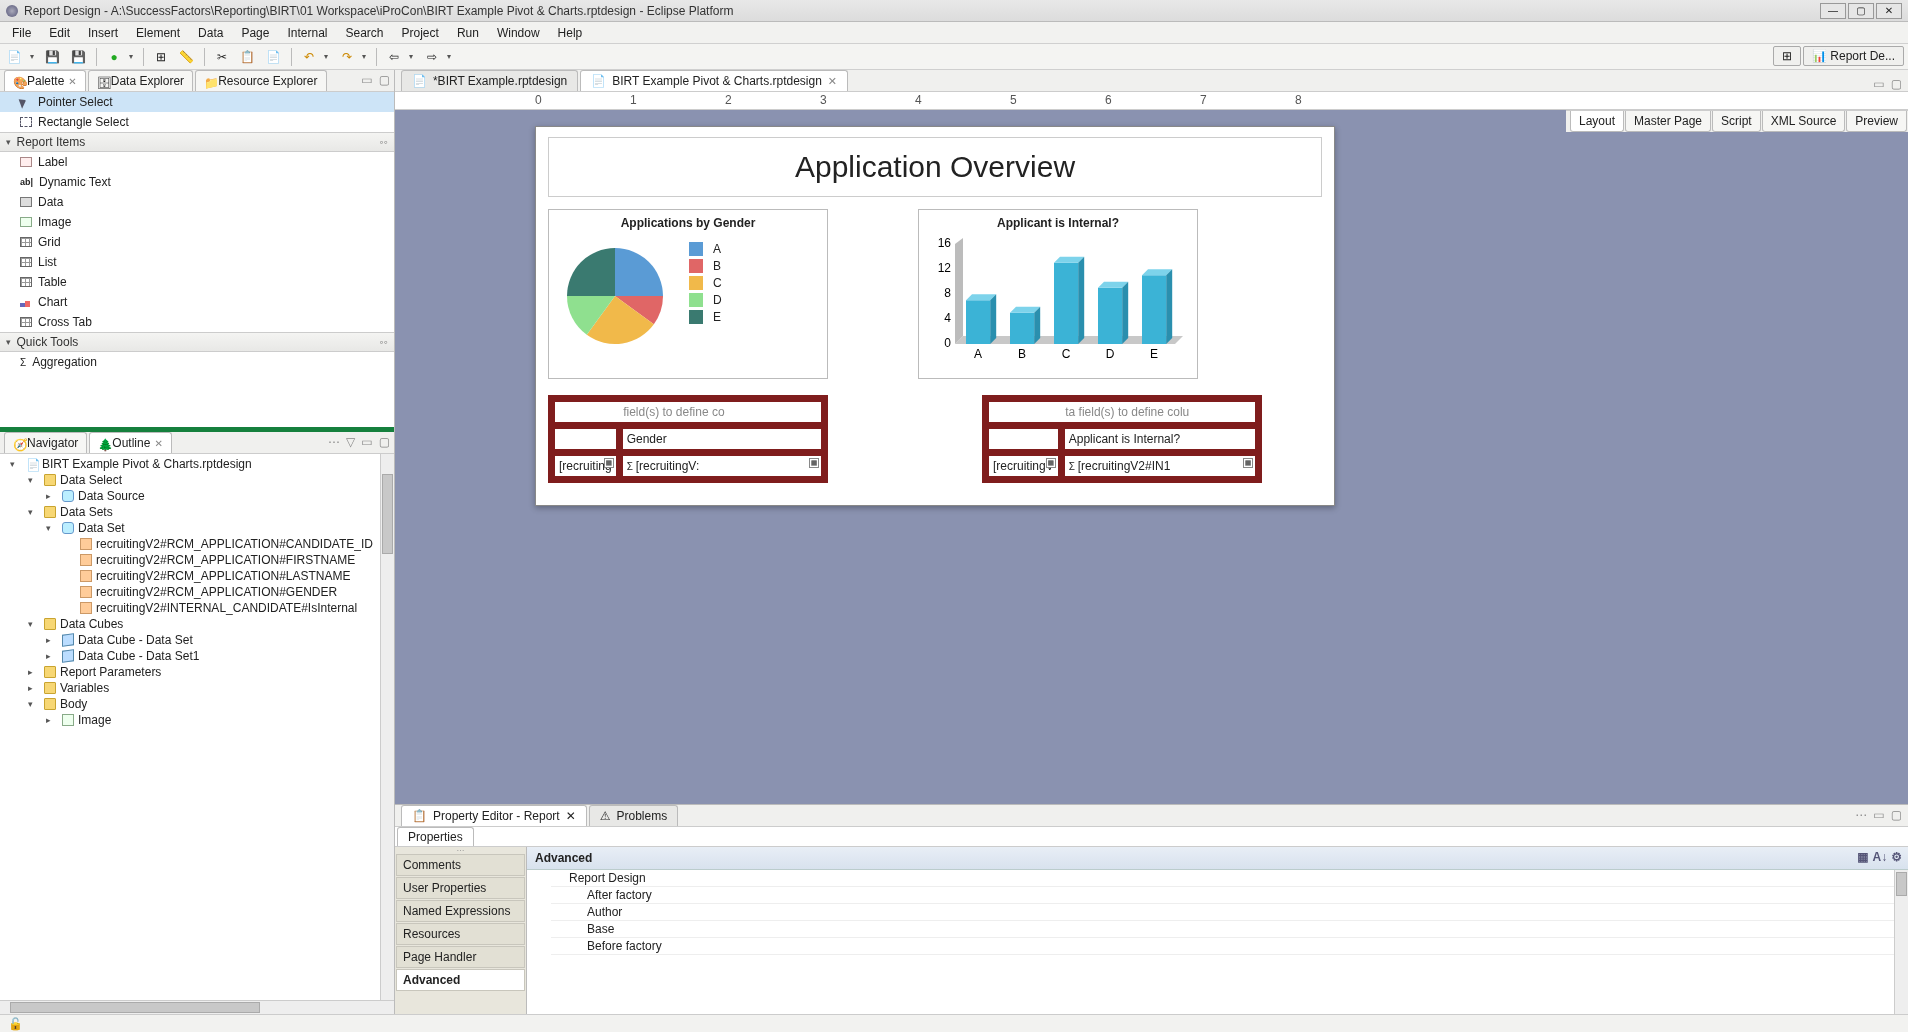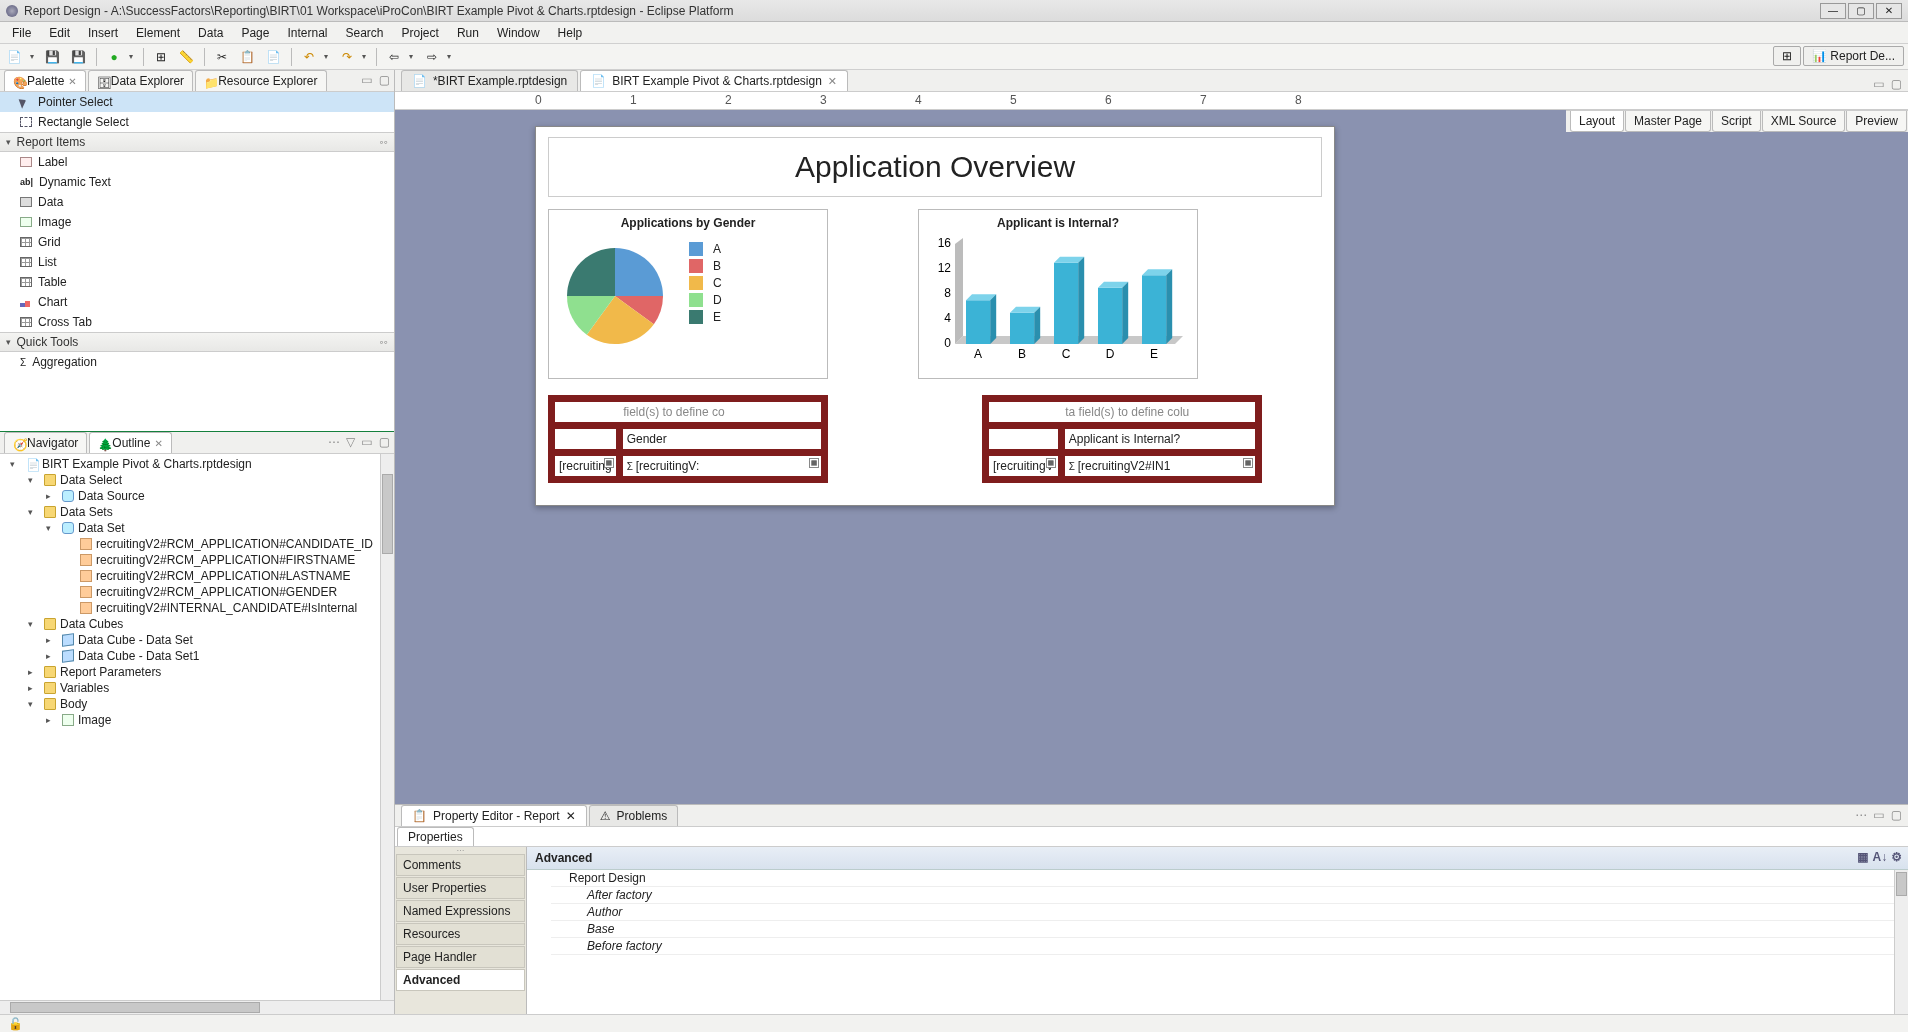--- a/index.html
+++ b/index.html
@@ -31,21 +31,21 @@
 
 
 .view-tabs { height: 22px; background: #f0f0ee; border-bottom: 1px solid #ccc; display: flex; align-items: flex-end; padding-left: 4px; position: relative; }
 .view-tabs .tab { padding: 3px 8px; border: 1px solid #bbb; border-bottom: none; background: #f6f6f4; margin-right: 2px; border-radius: 3px 3px 0 0; display: flex; align-items: center; gap: 4px; }
 .view-tabs .tab.active { background: #fff; }
 .view-tabs .tab .x { font-size: 10px; color: #888; }
 .view-tabs .tab .icn { width: 10px; height: 10px; }
 .view-tabs .tools { position: absolute; right: 4px; top: 3px; display: flex; gap: 6px; color: #888; font-size: 10px;}
 
 
-.palette-body { flex: 0 0 auto; background: #fff; border-bottom: 1px solid #15803d; padding-bottom: 2px; }
+.palette-body { flex: 0 0 auto; background: #fff; border-bottom: 5px solid #15803d; padding-bottom: 2px; }
 .section-header { background: linear-gradient(#f4f4f2, #e8e8e6); border: 1px solid #ccc; border-left: none; border-right: none; padding: 2px 6px; display: flex; align-items: center; gap: 6px; color: #333; }
 .section-header .exp { font-size: 9px; color: #555; }
 .section-header .btns { margin-left: auto; display: flex; gap: 4px; font-size: 9px; color: #777;}
 .list-item { padding: 3px 6px 3px 20px; display: flex; align-items: center; gap: 6px; cursor: default; }
 .list-item.selected { background: #cde4f7; }
 .list-item .icn { width: 12px; height: 10px; display: inline-block; }
 
 
 .nav-pane { flex: 1; display: flex; flex-direction: column; min-height: 0; }
 .tree { flex: 1; overflow: auto; padding: 2px 0; position: relative; }
@@ -110,21 +110,21 @@
 .prop-side .cat.selected { background: #fff; font-weight: bold; }
 .prop-side .drag { height: 6px; display: flex; justify-content: center; align-items: center; color: #999; font-size: 8px;}
 
 .prop-main { flex: 1; display: flex; flex-direction: column; }
 .prop-main .heading { background: linear-gradient(#e8eef6, #d8e2ee); padding: 4px 8px; font-weight: bold; border-bottom: 1px solid #bcc; position: relative;}
 .prop-main .heading .tools { position: absolute; right: 6px; top: 3px; display: flex; gap: 4px; font-size: 11px; color: #557;}
 .prop-main .row-head { display: flex; border-bottom: 1px solid #d6d6d2; padding: 3px 8px; font-size: 12px; color: #333; position: relative;}
 .prop-main .row-head .c1 { width: 235px; }
 .prop-main .rows { overflow: auto; position: relative; flex: 1; padding-left: 24px;}
 .prop-main .prow { display: flex; border-bottom: 1px solid #eee; padding: 1px 8px 1px 18px; }
-.prop-main .prow.lvl1 { padding-left: 36px; font-style: italic; }
+.prop-main .prow.lvl1 { padding-left: 36px; }
 .prop-main .prow .c1 { width: 220px; }
 .prop-main .vscroll { position: absolute; right: 0; top: 0; bottom: 0; width: 14px; background: #eee; border-left: 1px solid #ccc;}
 .prop-main .vscroll .thumb { position: absolute; left: 1px; right: 1px; top: 2px; height: 24px; background: #c8c8c8; border: 1px solid #aaa;}
 
 
 .statusbar { height: 18px; background: #f2f2f0; border-top: 1px solid #ccc; display: flex; align-items: center; padding: 0 8px; color: #555; font-size: 11px; }
 
 
 .ic-sq { width: 10px; height: 10px; border: 1px solid #777; background: #ddd;}
 .ic-label { width: 10px; height: 6px; border: 1px solid #a88; background: #fee;}

